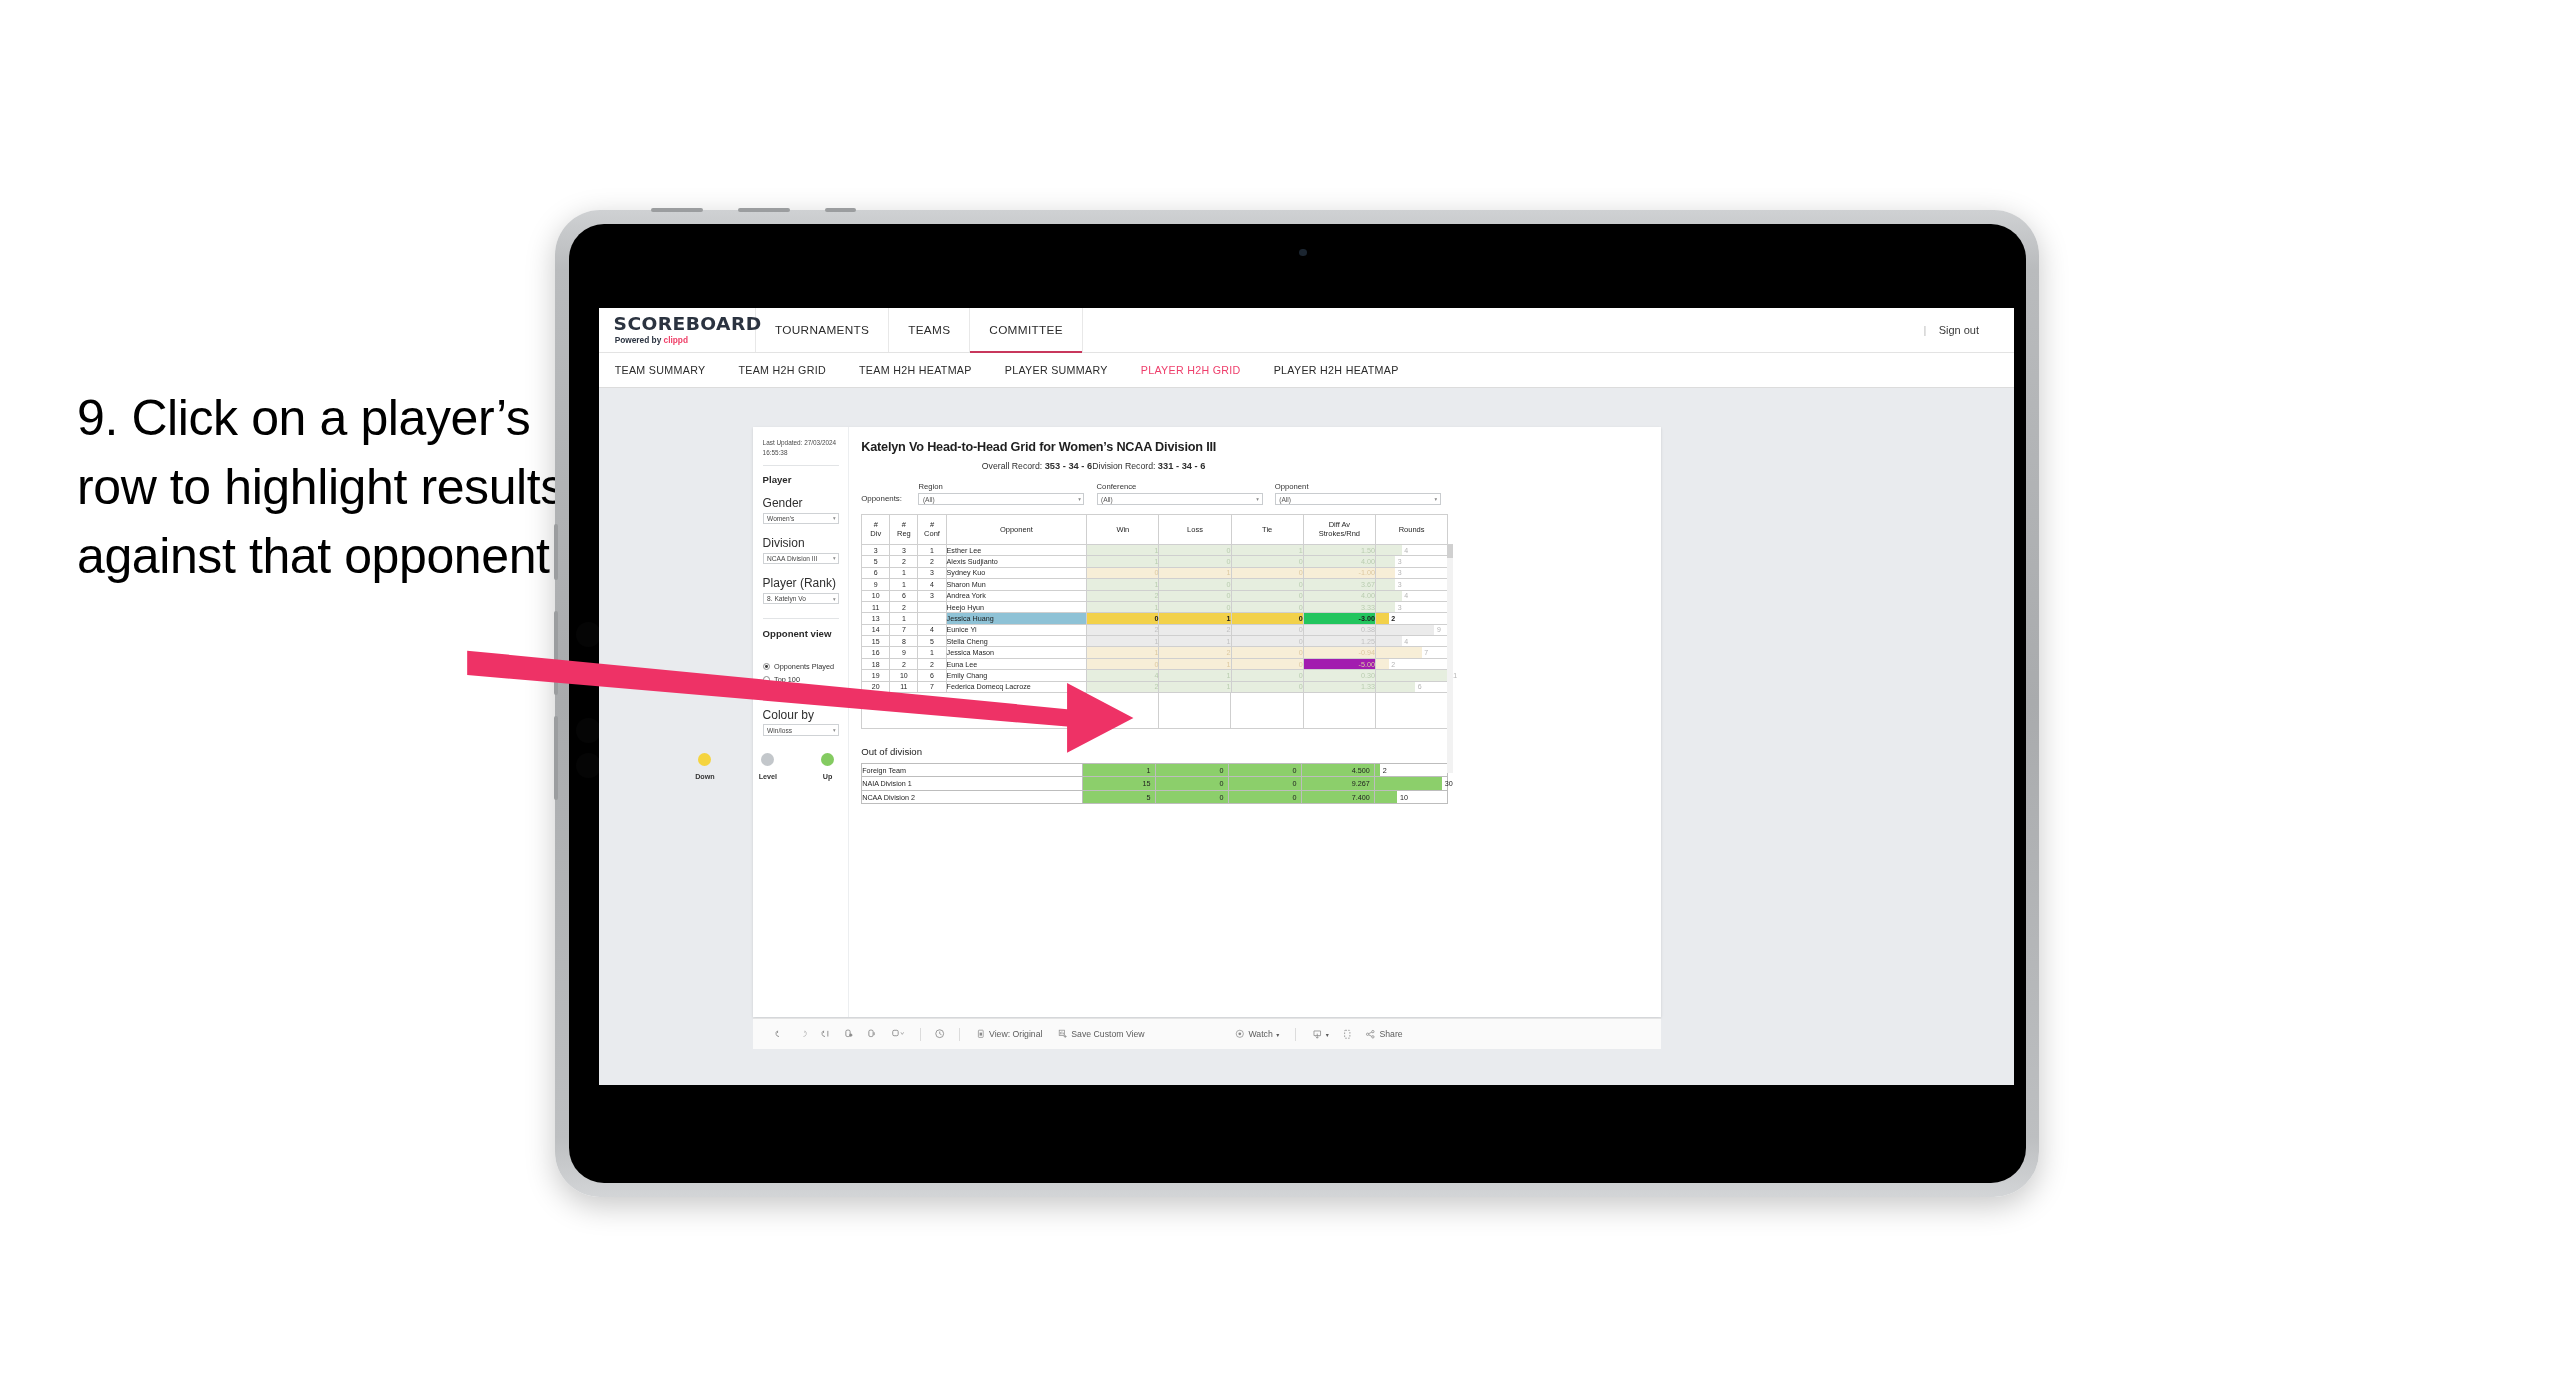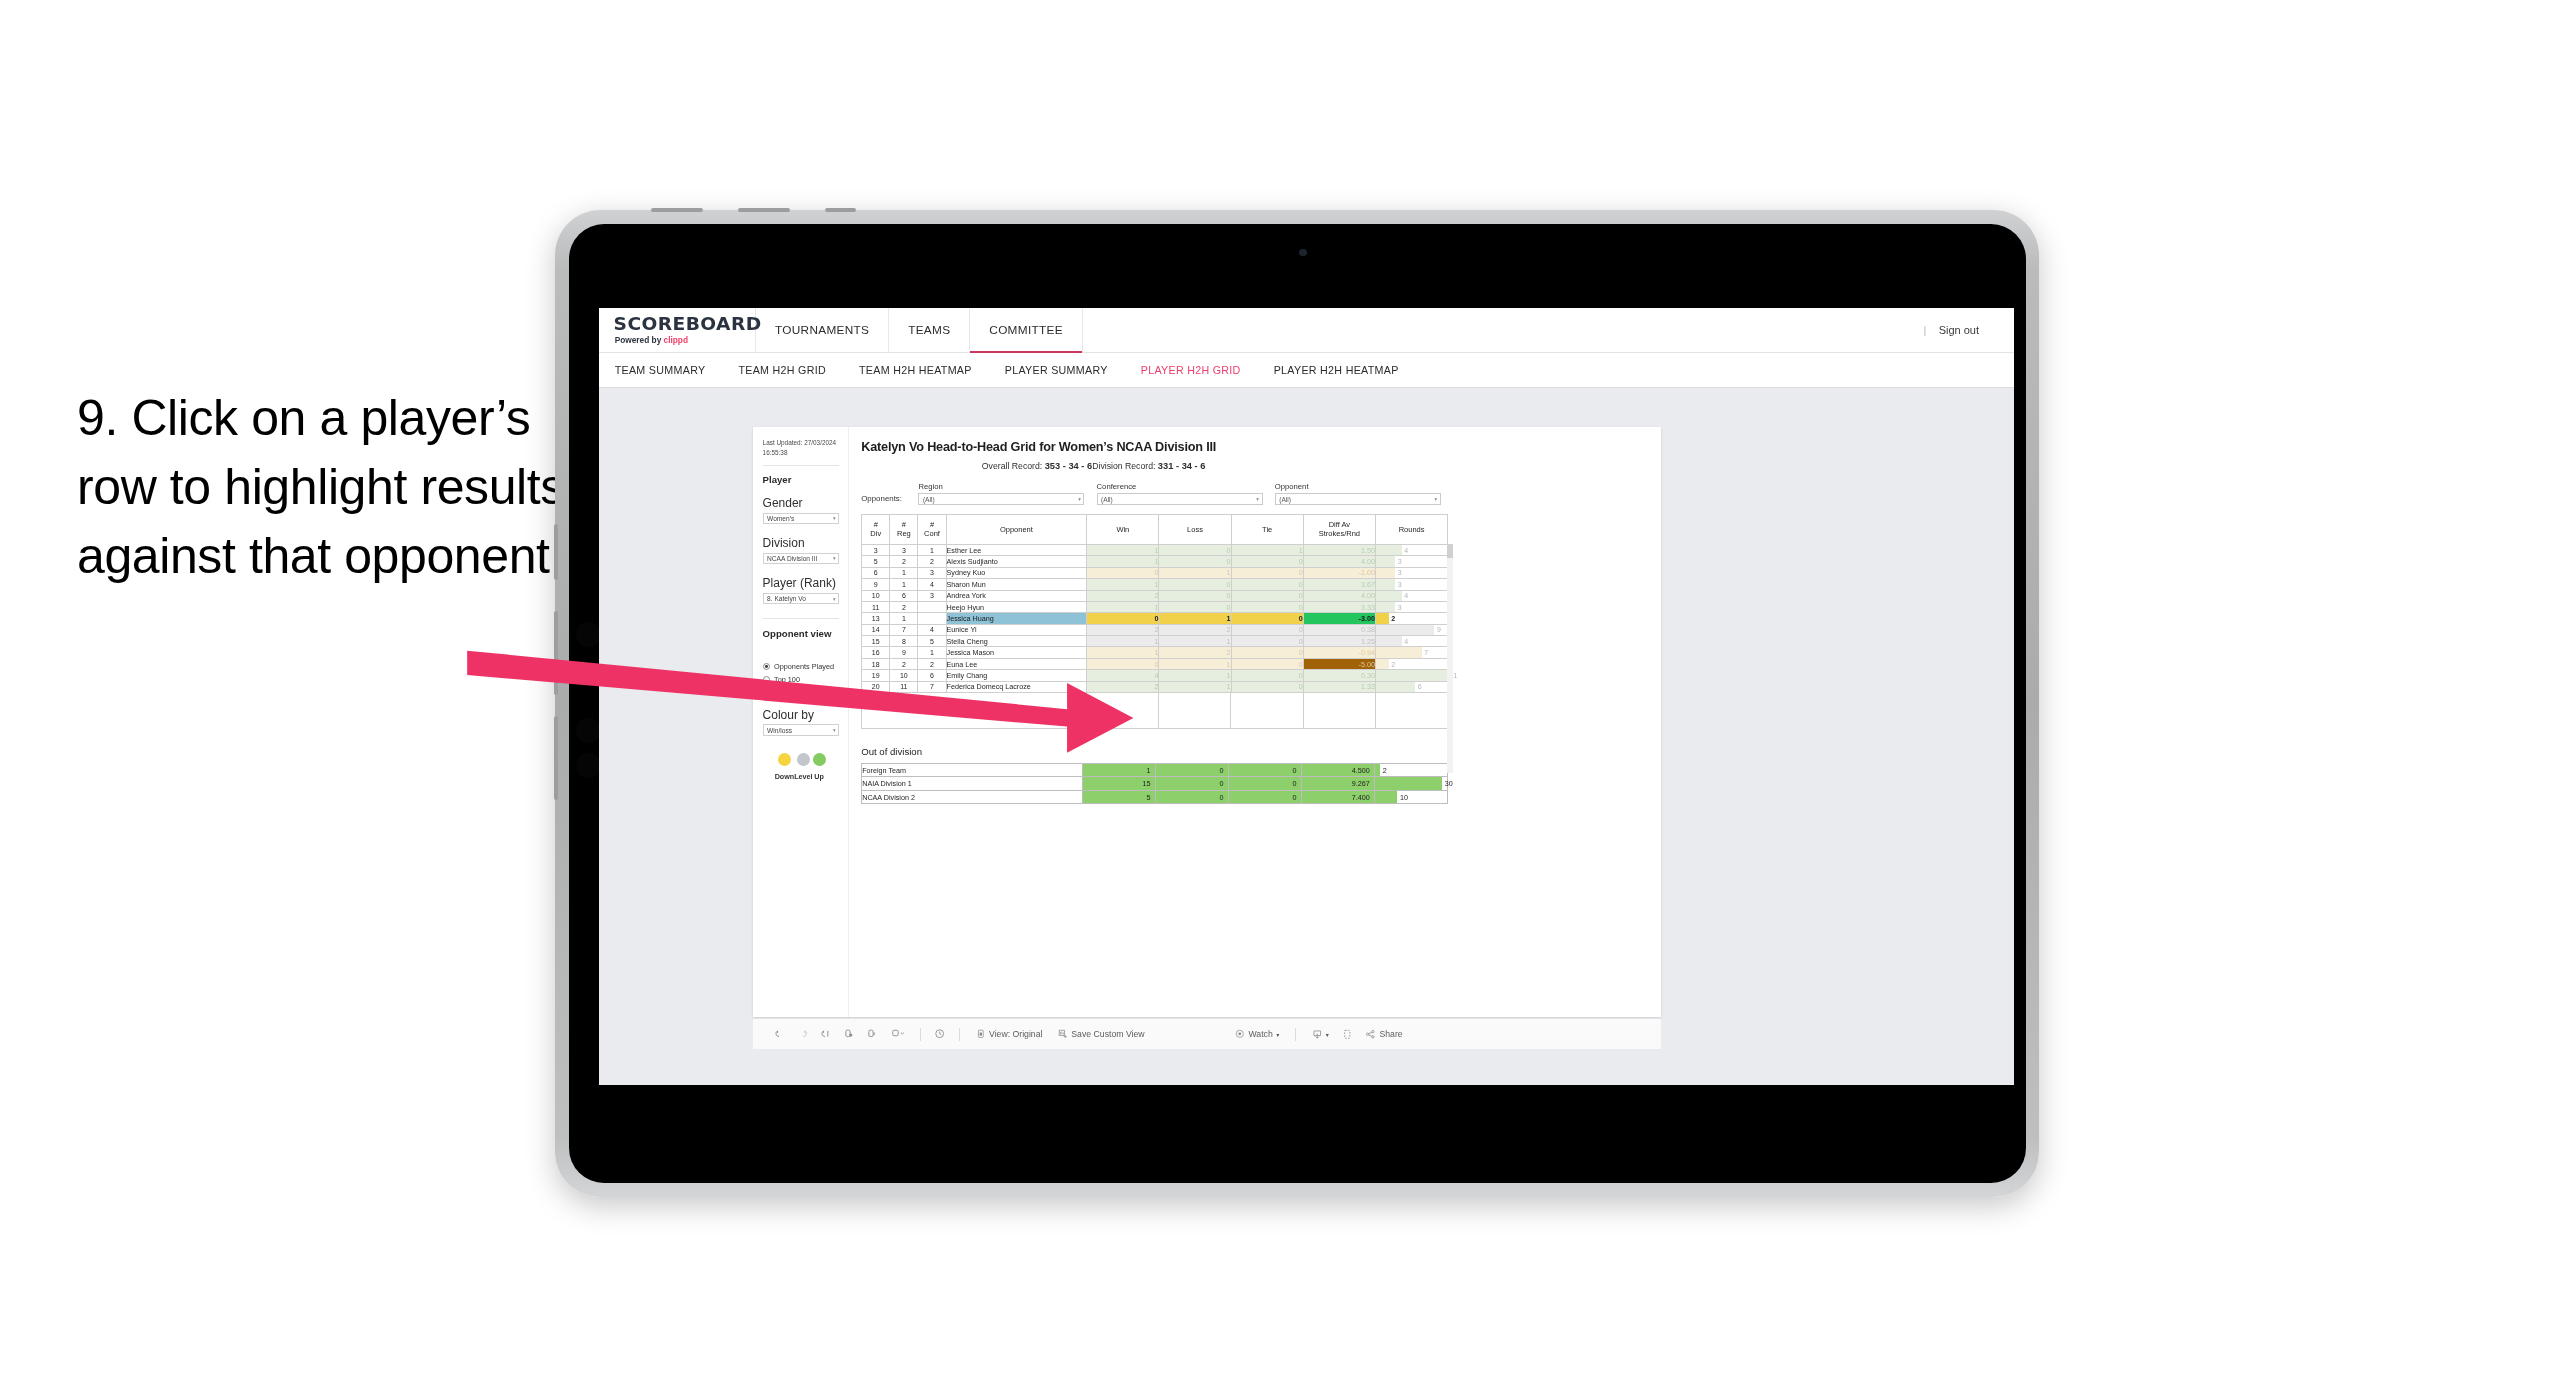--- a/index.html
+++ b/index.html
@@ -166,21 +166,21 @@
   .select .caret { font-size:5.2px; color:#8a8a8a; }
   .radio-row { display:flex; align-items:center; gap:4.4px; margin-bottom: 4.4px; font-size: 7.3px; color:#333; }
   .radio {
     width:7px; height:7px; border-radius:50%; border:1.1px solid #8c8c8c; background:#fff;
     position:relative; flex:0 0 auto;
   }
   .radio.sel::after {
     content:""; position:absolute; left:1.5px; top:1.5px; width:2.8px; height:2.8px;
     border-radius:50%; background:#3a3a3a;
   }
-  .legend { display:flex; justify-content:center; padding: 5.2px 5.2px 0 3.5px; }
+  .legend { display:flex; justify-content:flex-end; padding: 5.2px 5.2px 0 3.5px; gap: 44px; }
   .legend .li { display:flex; flex-direction:column; align-items:center; gap:6.1px; }
   .legend .swatch { width:13px; height:13px; border-radius:50%; }
   .legend .lname { font-size:7.2px; color:#333; font-weight:600; }
 
   
   .viz-main { flex:1; padding: 13px 15.7px 0 12.2px; position:relative; }
   .viz-title { font-size: 12.7px; font-weight: 700; color: #1f1f1f; letter-spacing:-0.2px; }
   .rec-row { display:flex; margin-top: 7px; font-size: 8.7px; color:#2f2f2f; }
   .rec-row .r1 { width: 231px; text-align: right; }
   .rec-row b { font-weight:700; font-size: 9.3px; }
@@ -535,21 +535,21 @@
                     <td class="rnd"><span class="bar" style="width: 64%; background: rgb(247, 238, 215);"></span><span class="rv" style="color: rgb(181, 181, 181); margin-left: 64%;">7</span></td>
                   </tr>
                   <tr>
                     <td class="n">18</td>
                     <td class="n">2</td>
                     <td class="n">2</td>
                     <td class="opp">Euna Lee</td>
                     <td class="val" style="background:#f7eed7;color:#ddc9a0">0</td>
                     <td class="val" style="background:#f7eed7;color:#ddc9a0">1</td>
                     <td class="val" style="background:#f7eed7;color:#ddc9a0">0</td>
-                    <td class="val" style="background:#a16207;color:#ddc9a0">-5.00</td>
+                    <td class="val" style="background:#a21caf;color:#ddc9a0">-5.00</td>
                     <td class="rnd"><span class="bar" style="width: 18%; background: rgb(247, 238, 215);"></span><span class="rv" style="color: rgb(181, 181, 181); margin-left: 18%;">2</span></td>
                   </tr>
                   <tr>
                     <td class="n">19</td>
                     <td class="n">10</td>
                     <td class="n">6</td>
                     <td class="opp">Emily Chang</td>
                     <td class="val" style="background:#e6eedf;color:#b9cdb0">4</td>
                     <td class="val" style="background:#e6eedf;color:#b9cdb0">1</td>
                     <td class="val" style="background:#e6eedf;color:#b9cdb0">0</td>

